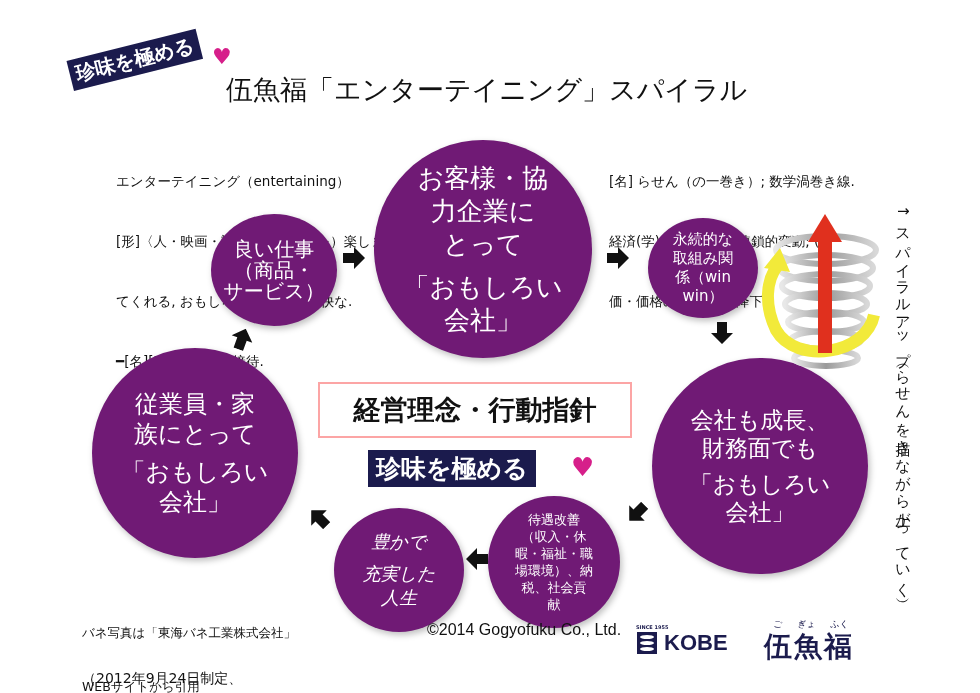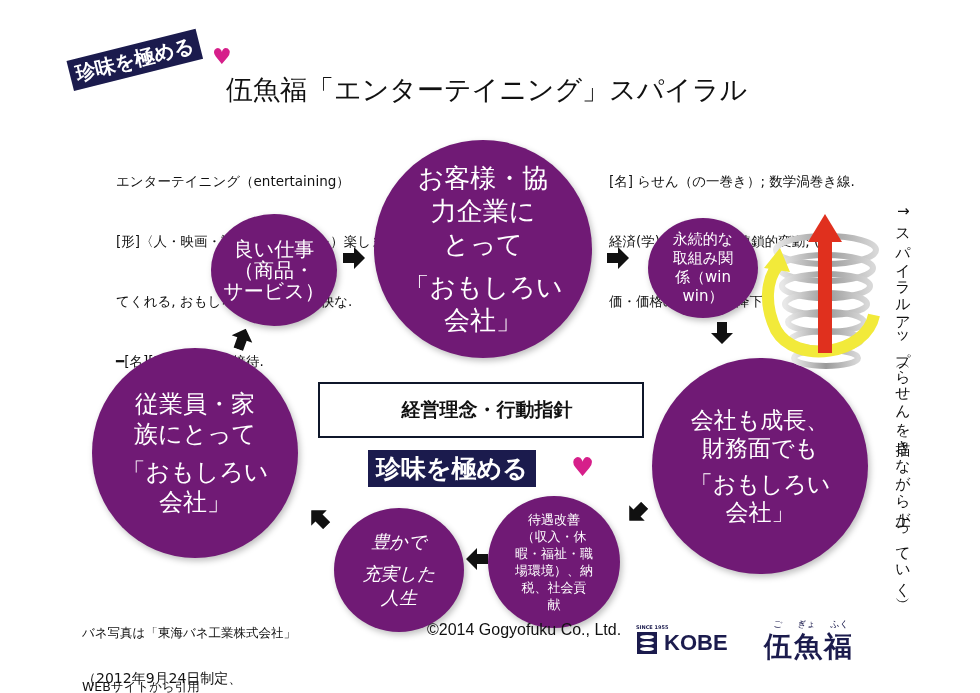--- a/index.html
+++ b/index.html
@@ -8,22 +8,22 @@
   .abs { position: absolute; }
   .badge { background: #1b1b4d; color: #fff; font-weight: bold; white-space: nowrap; }
   .heart { color: #d61f8a; }
   .title { font-size: 27px; white-space: nowrap; letter-spacing: 0px; color: #111; }
   .def { font-size: 13.5px; line-height: 20px; white-space: pre; color: #111; }
   .circle { position: absolute; border-radius: 50%; background: #701a75;
             color: #fff; display: flex; flex-direction: column; align-items: center;
             justify-content: center; text-align: center; box-shadow: 2px 3px 6px rgba(0,0,0,0.25); }
   .circle .l { white-space: pre; }
   .arrow { position: absolute; width: 22px; height: 22px; }
-  .motto-box { border: 2px solid #0f172a; background: #fff; font-weight: bold; font-size: 19px;
-               display: flex; align-items: center; justify-content: center; white-space: nowrap; padding-left: 12px; }
+  .motto-box { border: 2px solid #fca5a5; background: #fff; font-weight: bold; font-size: 27px;
+               display: flex; align-items: center; justify-content: center; white-space: nowrap; }
   .note { font-size: 12.5px; line-height: 18px; white-space: pre; }
   .vert { writing-mode: vertical-rl; font-size: 15px; white-space: nowrap; letter-spacing: 0.5px; }
 </style>
 </head>
 <body>
 
 <div class="abs badge" style="left:74px; top:60px; font-size:20px; padding:2px 6px; transform:rotate(-14deg); transform-origin:left bottom;">
   <span>珍味を極める</span>
 </div>
 <div class="abs heart" style="left:212px; top:44px; font-size:22px;">♥</div>

